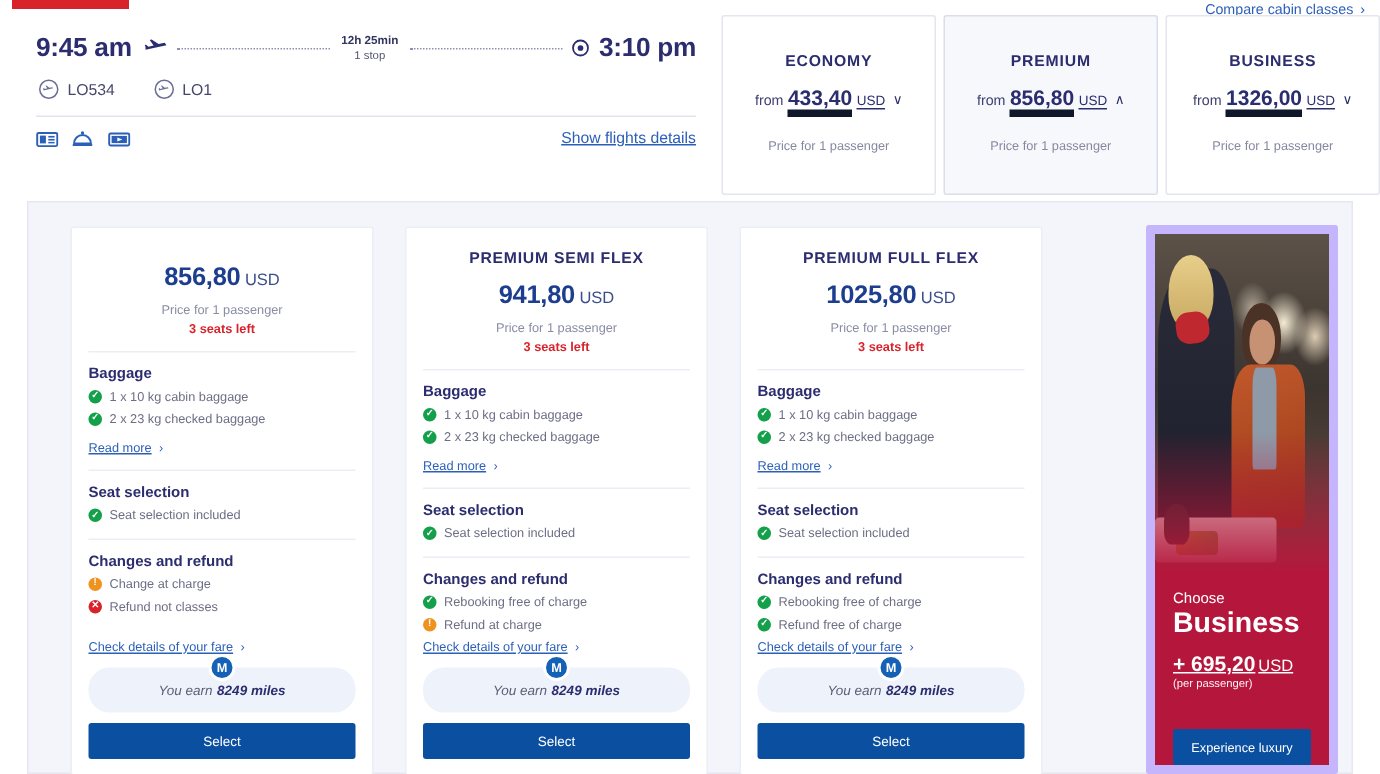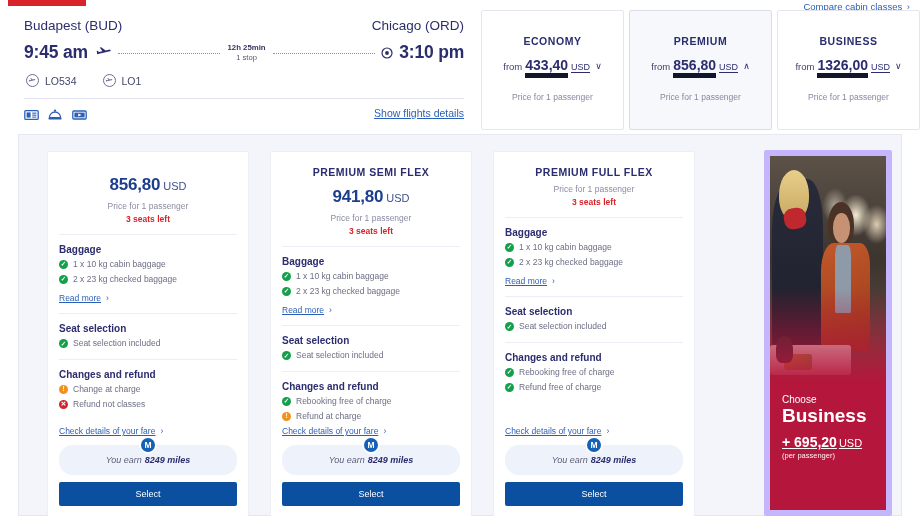--- a/index.html
+++ b/index.html
@@ -174,24 +174,20 @@
 </head>
 <body>
 
 <div class="page">
 
   <div class="red-accent"></div>
 
   <div class="top-row">
 
     <div class="flight-summary">
-      <div class="fs-cities">
-        <span>Budapest (BUD)</span>
-        <span>Chicago (ORD)</span>
-      </div>
 
       <div class="fs-times">
         <span class="fs-time">9:45 am</span>
         <span class="plane-ico">
           <svg width="16" height="14" viewBox="0 0 16 14">
               <path d="M1 8.2l14-3.1-1.2-1.6-4.1.9-4.6-3.1-1.3.3 2.6 3.7-3.4.8-1.6-1.3-.9.2L1 6.1z" fill="#2b2d6e"></path>
             </svg>
         </span>
         <span class="dots"></span>
         <span class="fs-mid">
@@ -412,20 +408,23 @@
               <span>You earn</span>
                 <b>8249 miles</b>
             </div>
           </div>
           <button class="select-btn">Select</button>
         </div>
       </div>
 
       <div class="fare-card">
         <div class="fare-title">PREMIUM FULL FLEX</div>
+        <div class="fare-price">
+          <span class="amt">1025,80</span><span class="cur">USD</span>
+        </div>
         <div class="fare-pax">Price for 1 passenger</div>
         <div class="fare-seats">3 seats left</div>
 
         <div class="sect-div"></div>
         <div class="sect-h">Baggage</div>
         <div class="feat">
           <span class="dot-ico dot-ok">✓</span>
           <span class="feat-txt">1 x 10 kg cabin baggage</span>
         </div>
         <div class="feat">
@@ -489,16 +488,17 @@
       <div class="teapot"></div>
       <div class="fade"></div>
     </div>
     <div class="promo-body">
       <div class="promo-kicker">Choose</div>
       <div class="promo-title">Business</div>
       <div class="promo-price">
         <span>+ 695,20</span><span class="cur">USD</span>
       </div>
       <div class="promo-note">(per passenger)</div>
+      <button class="promo-btn">Experience luxury</button>
     </div>
   </div>
 
 </div>
 
 </body></html>

